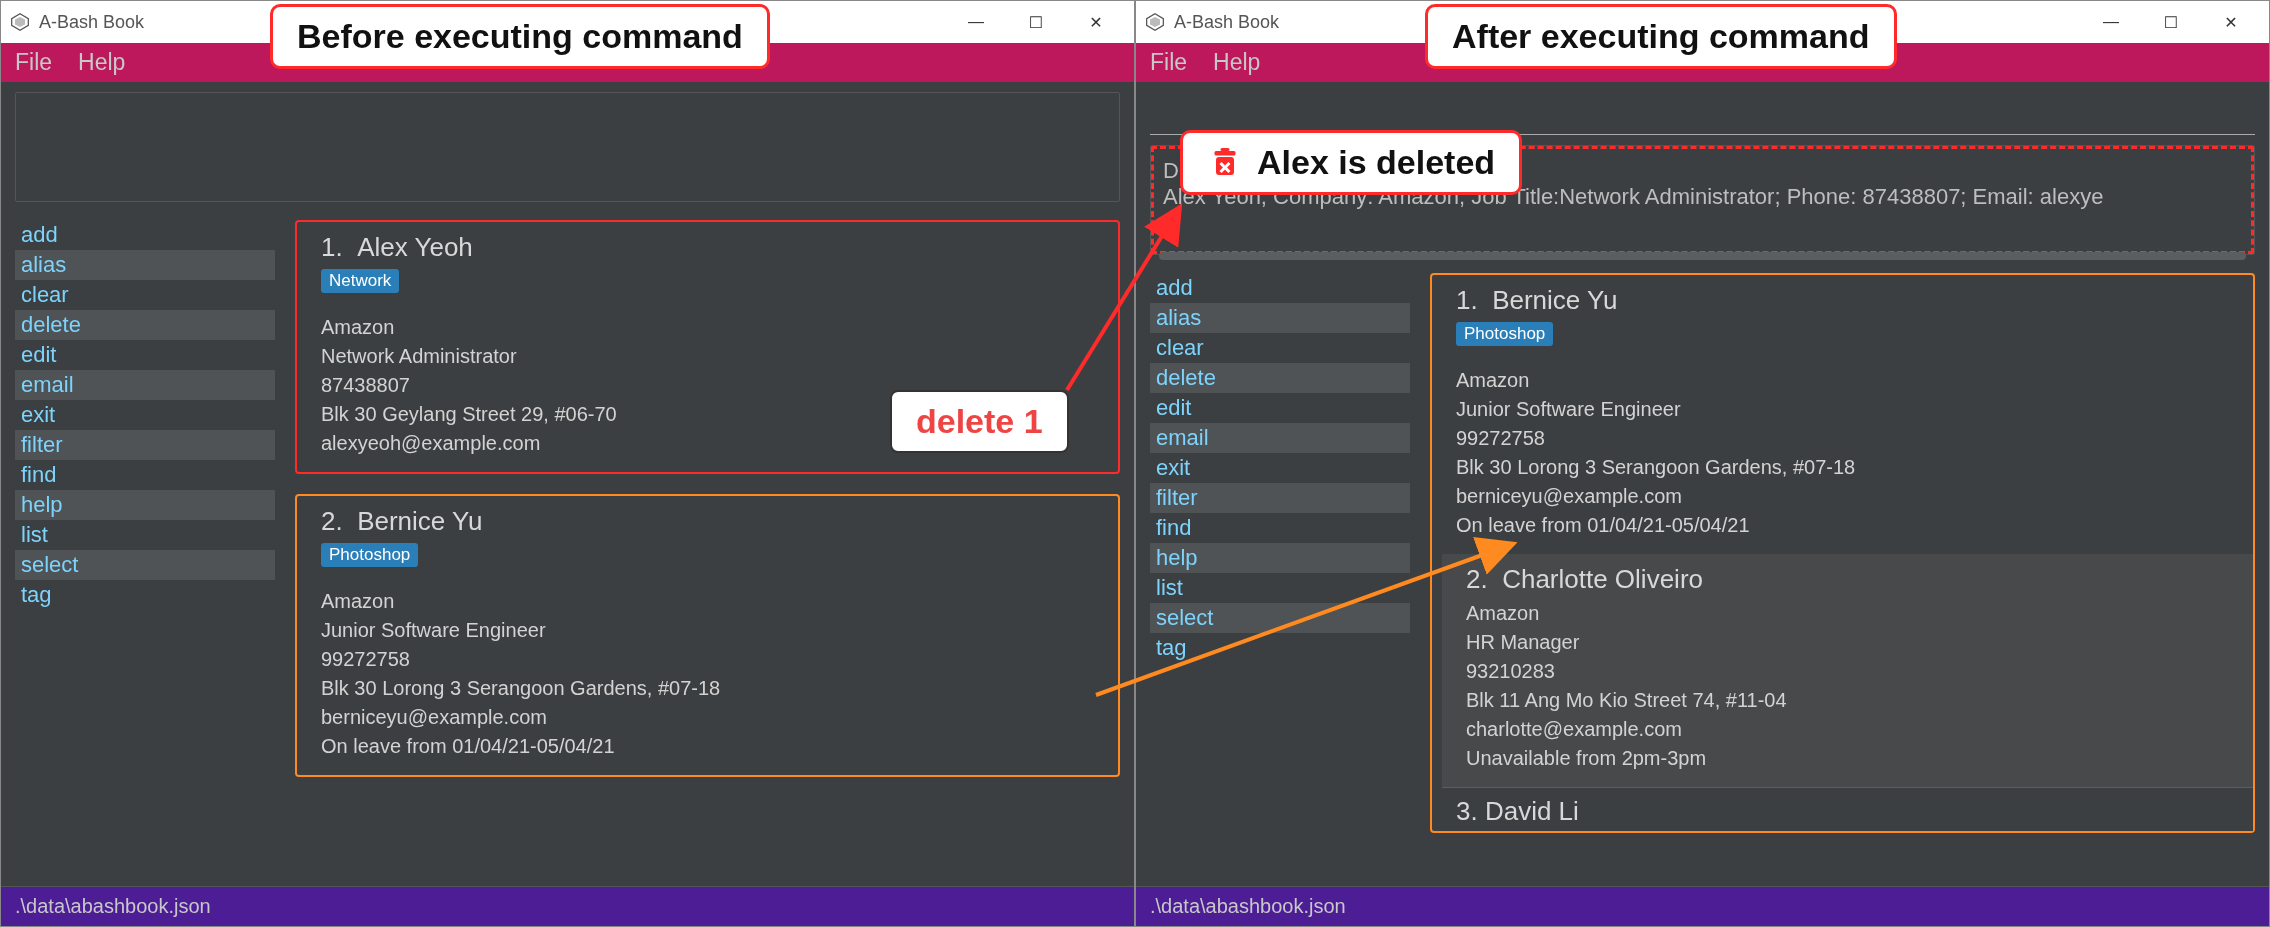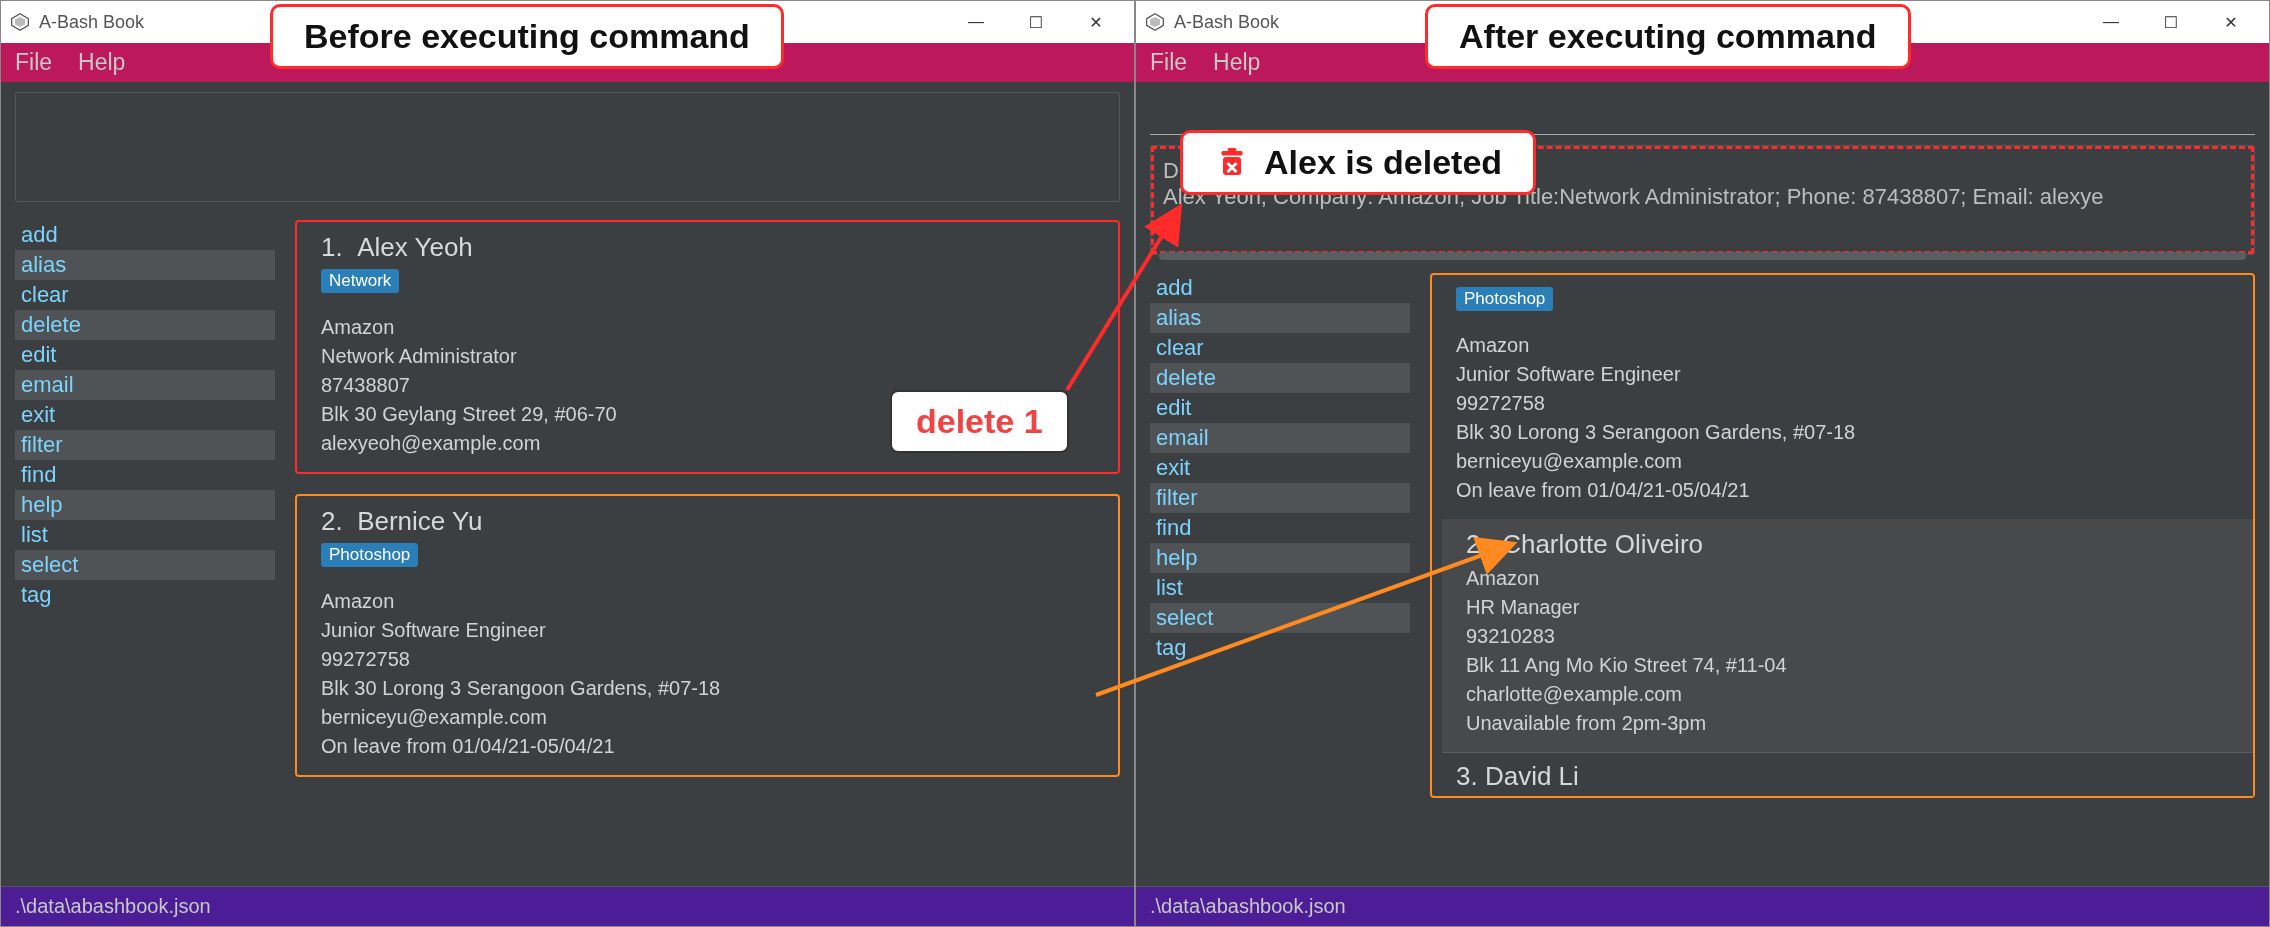--- a/index.html
+++ b/index.html
@@ -107,21 +107,21 @@
     color:#c8c8c8;
     background:#4c1d95;
     border-top:1px solid #555;
   }
   
   .annot-box {
     position:absolute;
     background:#fff;
     border:3px solid #ff2b2b;
     border-radius:10px;
-    padding:10px 31px;
+    padding:10px 24px;
     font-weight:700;
     color:#111;
     font-size:34px;
     z-index:50;
     display:flex; align-items:center; gap:14px;
   }
   .cmd-box {
     position:absolute;
     background:#fff;
     border:2px solid #333;
@@ -281,20 +281,21 @@
         <div class="sitem z">filter</div>
         <div class="sitem">find</div>
         <div class="sitem z">help</div>
         <div class="sitem">list</div>
         <div class="sitem z">select</div>
         <div class="sitem">tag</div>
       </div>
       <div class="cards">
         <div class="card sel-orange" style="padding-bottom:0;">
           <div>
+            <div class="name"><span>1.</span>&nbsp;&nbsp;<span>Bernice Yu</span></div>
             <span class="tag">Photoshop</span>
             <div class="line">Amazon</div>
             <div class="line">Junior Software Engineer</div>
             <div class="line">99272758</div>
             <div class="line">Blk 30 Lorong 3 Serangoon Gardens, #07-18</div>
             <div class="line">berniceyu@example.com</div>
             <div class="line">On leave from 01/04/21-05/04/21</div>
           </div>
           <div class="card alt" style="margin:14px -14px 0 -14px; border:none; border-radius:0;">
             <div class="name"><span>2.</span>&nbsp;&nbsp;<span>Charlotte Oliveiro</span></div>

